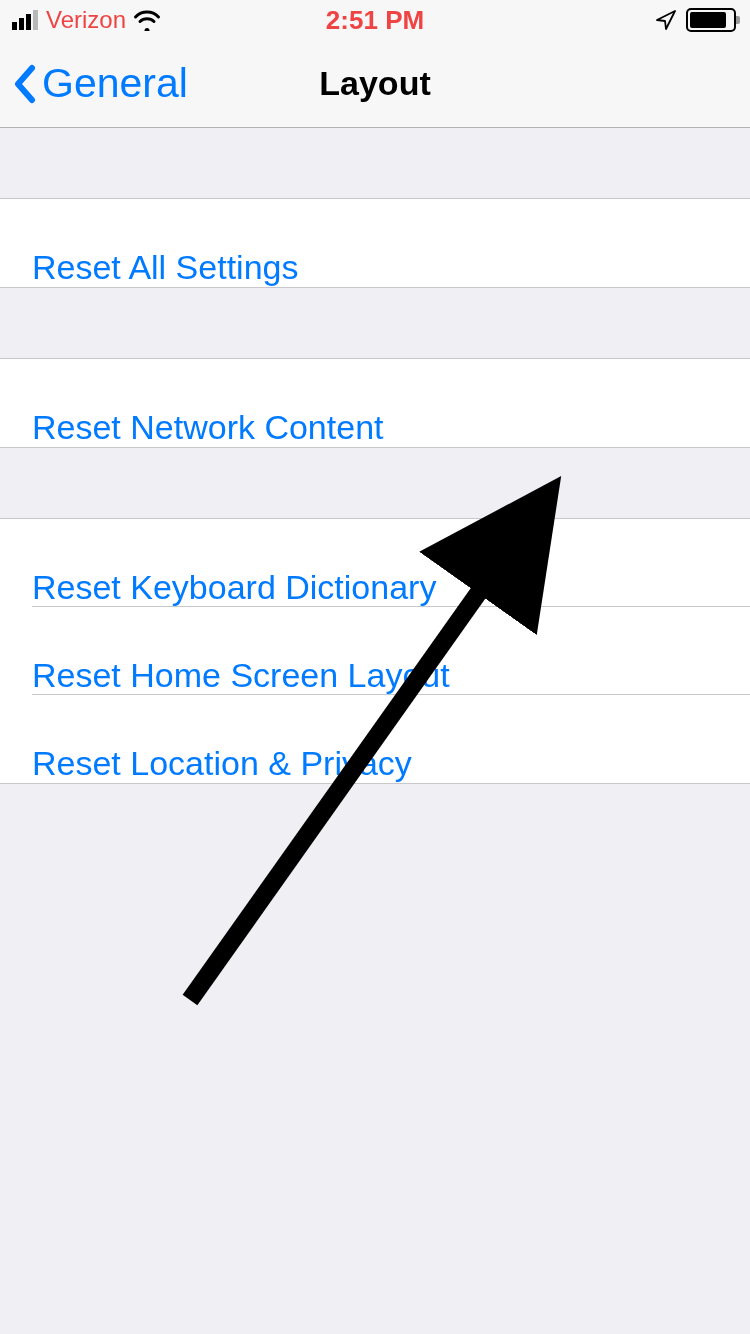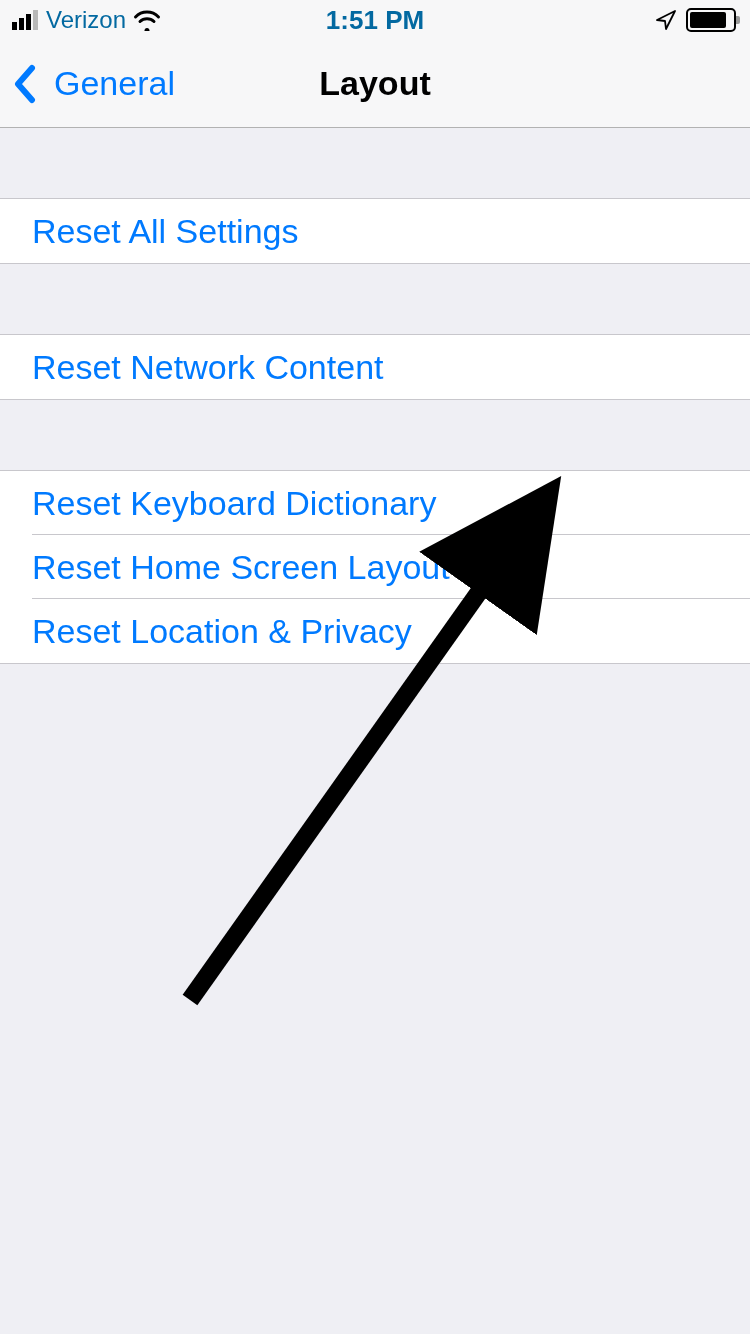--- a/index.html
+++ b/index.html
@@ -18,21 +18,21 @@
     .status-bar {
       height: 40px;
       width: 100%;
       display: flex;
       align-items: center;
       justify-content: space-between;
       padding: 0 14px 0 12px;
       background: #f7f7f8;
       font-size: 24px;
       font-weight: 400;
-      color: #0369a1;
+      color: #ef4444;
     }
     .status-left {
       display: flex;
       align-items: center;
       gap: 6px;
     }
     .signal-bars {
       display: flex;
       align-items: flex-end;
       gap: 2px;
@@ -100,24 +100,25 @@
       height: 88px;
       background: #f7f7f8;
       border-bottom: 1px solid #b2b2b2;
       display: flex;
       align-items: center;
       position: relative;
       padding: 0 12px;
     }
     .back-button {
       display: flex;
+      align-items: center;
       color: #007aff;
-      font-size: 34px;
+      font-size: 41px;
       cursor: pointer;
-      gap: 18px;
+      gap: 6px;
     }
     .back-chevron svg {
       display: block;
     }
     .nav-title {
       position: absolute;
       left: 50%;
       transform: translateX(-50%);
       font-size: 34px;
       font-weight: 600;
@@ -128,23 +129,23 @@
     }
     .section-gap-small {
       height: 70px;
     }
     .list-group {
       background: #fff;
       border-top: 1px solid #c8c7cc;
       border-bottom: 1px solid #c8c7cc;
     }
     .list-item {
-      height: 64px;
-      display: flex;
-      align-items: center;
+      height: 88px;
+      display: flex;
+      align-items: flex-end;
       padding-left: 32px;
       color: #007aff;
       font-size: 34px;
       position: relative;
       cursor: pointer;
     }
     .list-item:not(:last-child)::after {
       content: "";
       position: absolute;
       bottom: 0;
@@ -171,21 +172,21 @@
     </div>
     <span class="carrier">Verizon</span>
     <span class="wifi-icon">
       <svg width="30" height="22" viewBox="0 0 30 22">
         <path d="M15 19 a2.5 2.5 0 1 0 0.001 0 Z" fill="#000"></path>
         <path d="M8 12.5 a10 10 0 0 1 14 0" stroke="#000" stroke-width="3" fill="none" stroke-linecap="round"></path>
         <path d="M3.5 8 a16 16 0 0 1 23 0" stroke="#000" stroke-width="3" fill="none" stroke-linecap="round"></path>
       </svg>
     </span>
   </div>
-  <div class="status-center">1:51 PM</div>
+  <div class="status-center">2:51 PM</div>
   <div class="status-right">
     <span class="location-icon">
       <svg width="24" height="24" viewBox="0 0 24 24">
         <path d="M3 12 L21 3 L12 21 L11 13 Z" fill="none" stroke="#000" stroke-width="1.8" stroke-linejoin="round"></path>
       </svg>
     </span>
     <div class="battery">
       <div class="battery-fill"></div>
     </div>
   </div>

